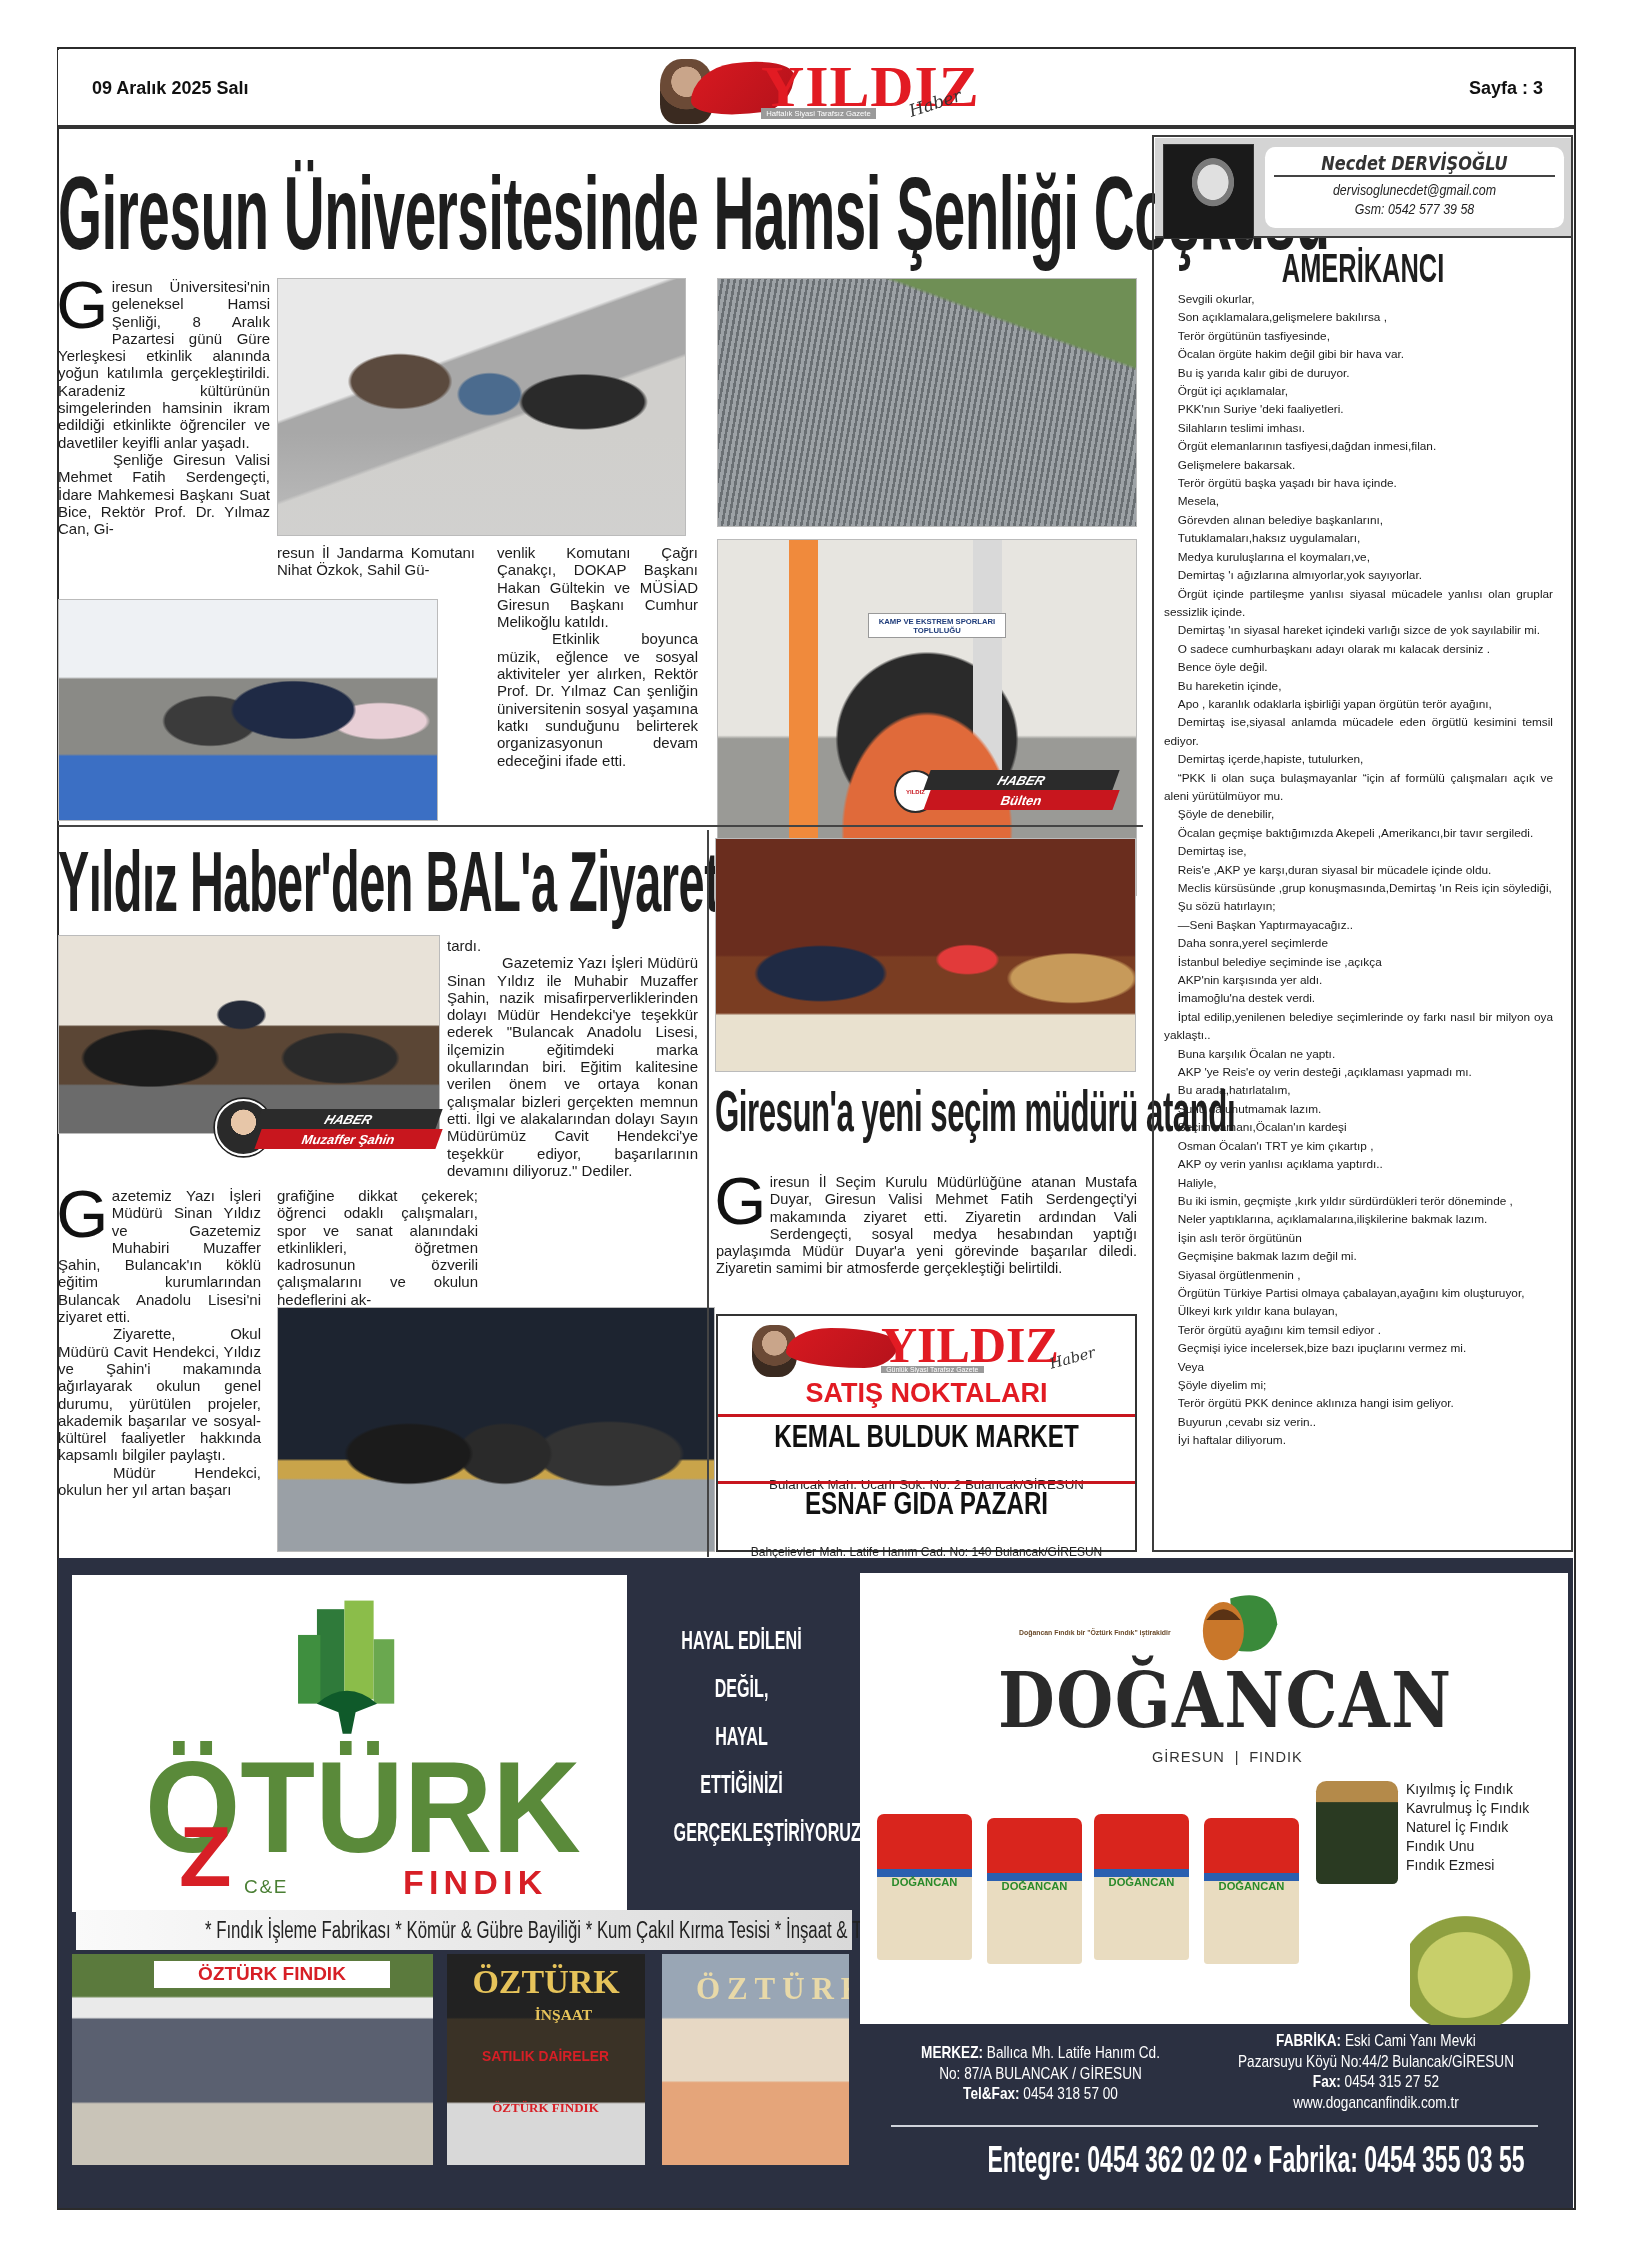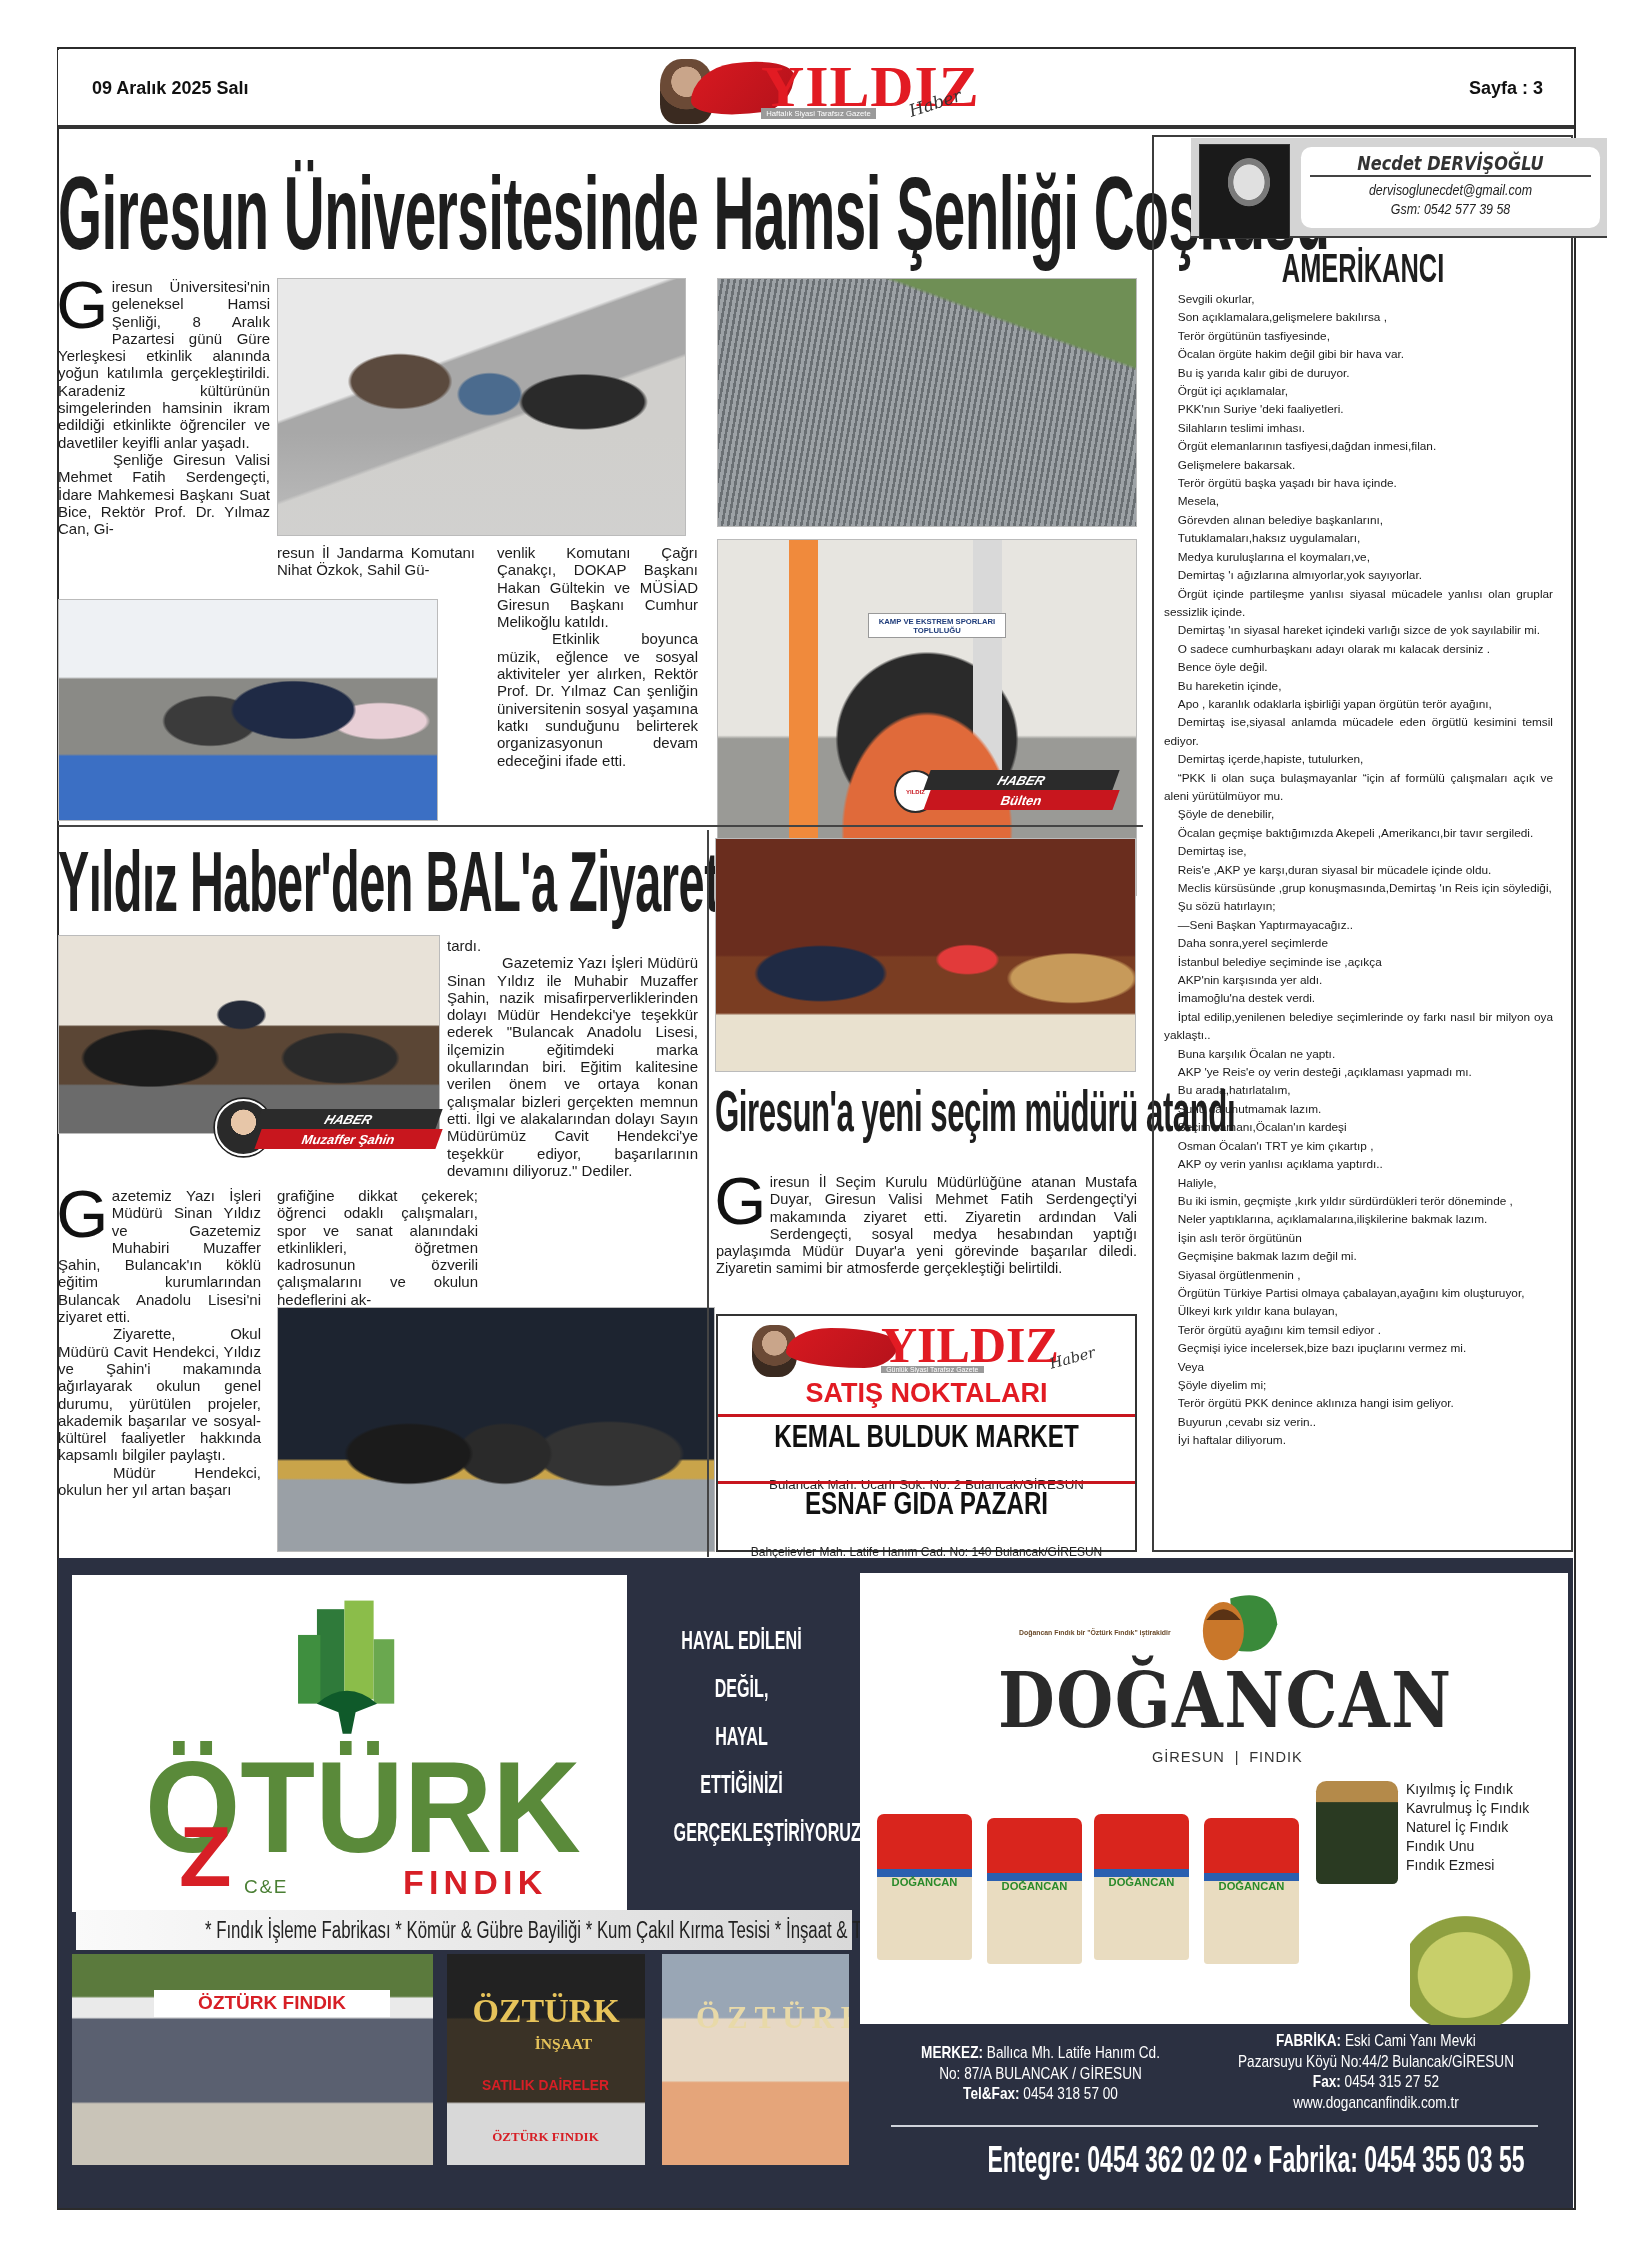--- a/index.html
+++ b/index.html
@@ -73,21 +73,21 @@
   .badge-bulten .circle { left: -33px; top: 0; width: 43px; height: 43px; border-radius: 50%; background: #fff; border: 2.6px solid #2b2b2b; display:flex;align-items:center;justify-content:center; }
   .badge-bulten .circle span { font-size: 6px; color:#c8161e; font-weight:bold; }
   .badge-author { left: 258px; top: 1109px; width: 181px; }
   .badge-author .avatar { left: -43px; top: -10.3px; width: 57px; height: 57px; border-radius: 50%; background: radial-gradient(circle at 50% 40%, #e7c6a8 0 30%, #2a2a2a 31%); border: 2.6px solid #fff; box-shadow: 0 0 0 1.7px #222; }
 
   .rule { background: #444; height: 2.6px; }
   .vrule { background: #444; width: 1.7px; }
 
   
   .col-box { left: 1152px; top: 135px; width: 421px; height: 1417px; border: 2.6px solid #3c3c3c; }
-  .col-head { left: 1155px; top: 138px; width: 416px; height: 100px; background: #d4d4d4; border-bottom: 2.6px solid #3c3c3c; margin-left: 36px; }
+  .col-head { left: 1155px; top: 138px; width: 416px; height: 100px; background: #d4d4d4; border-bottom: 2.6px solid #3c3c3c; }
   .col-photo { left: 7.7px; top: 6px; width: 91px; height: 95px; background: radial-gradient(ellipse at 55% 40%, #e0e0e0 0 22%, #7a7a7a 23% 30%, #1a1a1a 31%); border: 0.9px solid #333; }
   .col-card { left: 110px; top: 8.6px; width: 299px; height: 81px; background: #fff; border-radius: 10.3px; text-align:center; }
   .col-name { font-family: "DejaVu Sans", sans-serif; font-style: italic; font-weight: bold; font-size: 19px; color: #333; padding-top: 5.2px; transform: scaleX(0.85); }
   .col-line { height: 1.7px; background: #444; margin: 1.7px 8.6px 3.4px; }
   .col-mail, .col-gsm { font-style: italic; font-size: 13.8px; color: #222; line-height: 19px; transform: scaleX(0.9);}
   .col-title { left: 1155px; top: 245px; width: 416px; text-align: center; font-weight: bold; font-size: 41px; color: #1e1e1e; transform: scaleX(0.62); transform-origin: center top; }
   .col-text { left: 1164px; top: 290px; width: 389px; font-size: 11.8px; line-height: 18.4px; color: #1a1a1a; text-align: justify; }
   .col-text p { text-indent: 13.8px; }
   .col-text p.ni { text-indent: 0; padding-left: 13.8px; }
 
@@ -107,21 +107,21 @@
   
   .ad-zone { left: 58px; top: 1558px; width: 1515px; height: 650px; background: #2b3041; }
   .ozturk-white { left: 72px; top: 1575px; width: 555px; height: 337px; background: #fff; }
   .ozturk-slogan { left: 632px; top: 1616px; width: 219px; text-align: center; color: #fff; font-weight: bold; font-size: 26px; line-height: 48px; transform: scaleX(0.62); transform-origin: center top; }
   .ozturk-services { left: 76px; top: 1910px; width: 776px; height: 40px; background: linear-gradient(90deg,#fafafa,#d9d9d9); text-align: center; font-size: 23px; line-height: 40px; color: #222; }
   .ozturk-services span { display: inline-block; transform: scaleX(0.73); white-space: nowrap; }
   .oz-photo { top: 1954px; height: 211px; overflow: hidden; }
   .oz-p1 { left: 72px; width: 361px; background: linear-gradient(180deg, #5b7a3d 0 20%, #eaeaea 21% 30%, #5a6070 31% 70%, #c9c4b8 71%); }
   .oz-p2 { left: 447px; width: 198px; background: linear-gradient(180deg, #222 0 30%, #3a3226 31% 70%, #d8d8d8 71%); }
   .oz-p3 { left: 662px; width: 187px; background: linear-gradient(180deg, #99a6b5 0 30%, #e7d8c4 31% 60%, #e5a57a 61%); }
-  .oz-sign { position:absolute; font-weight:bold;margin-top:29px; }
+  .oz-sign { position:absolute; font-weight:bold; }
   .dog-white { left: 860px; top: 1573px; width: 708px; height: 451px; background: #fff; }
   .dog-line { left: 891px; top: 2125px; width: 647px; height: 1.7px; background: #cfd3db; }
   .dog-contact { color: #fff; text-align: center; font-size: 17px; line-height: 20.6px; transform: scaleX(0.8); transform-origin: center top; }
   .dog-phones { left: 860px; top: 2139px; width: 708px; text-align: center; color: #fff; font-weight: bold; font-size: 36px; transform: scaleX(0.64); transform-origin: center top; white-space: nowrap; }
 
   .product { position: absolute; width: 95px; height: 146px; border-radius: 6.9px 6.9px 3.4px 3.4px; background: linear-gradient(180deg,#d9251d 0 38%, #2a5fb0 38% 43%, #e9dcc0 43%); }
   .product span { position:absolute; top:62px; left:0; width:100%; text-align:center; font-size: 11.2px; font-weight: bold; color:#2a8a2a; }
 </style>
 </head>
 <body>

